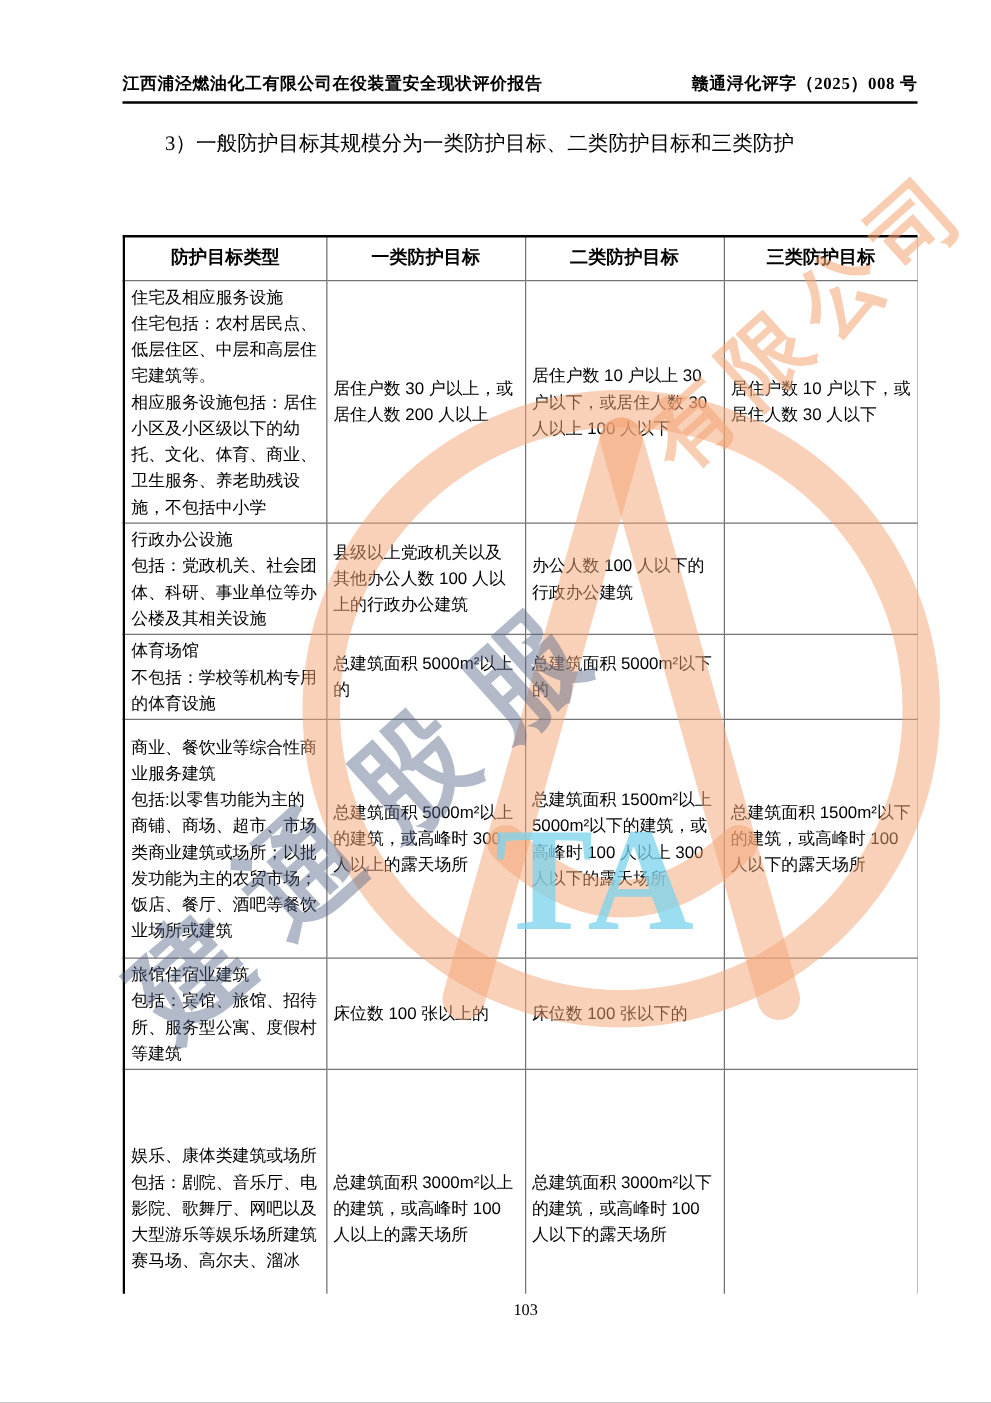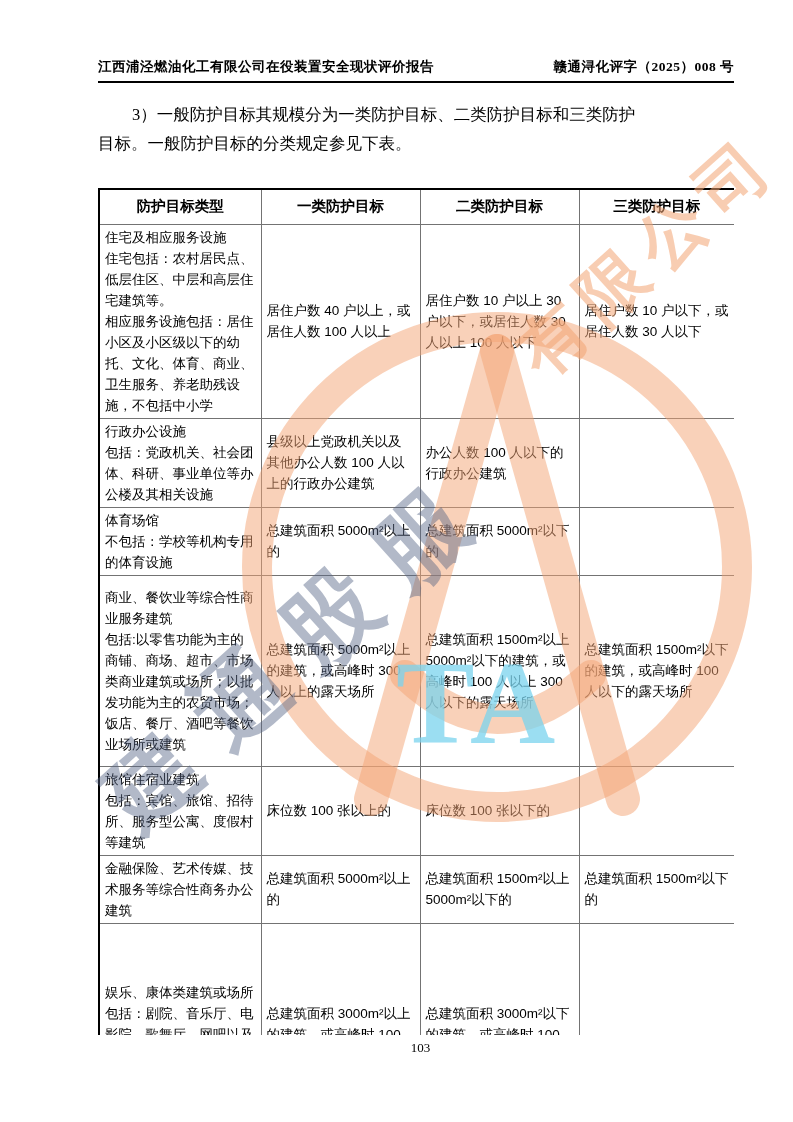--- a/index.html
+++ b/index.html
@@ -57,21 +57,20 @@
 
 <div class="page">
 
   <div class="doc-header">
     <span>江西浦泾燃油化工有限公司在役装置安全现状评价报告</span>
     <span>赣通浔化评字（2025）008 号</span>
   </div>
 
   <div class="para">
     <span class="l1">3）一般防护目标其规模分为一类防护目标、二类防护目标和三类防护</span>
-    <span class="l2">目标。一般防护目标的分类规定参见下表。</span>
   </div>
 
 
   <div class="table-wrap">
     <table class="cls">
       <colgroup>
         <col style="width:162px">
           <col style="width:159px">
           <col style="width:159px">
           <col style="width:156px">
@@ -80,21 +79,21 @@
           <tr style="height:35px">
         <th>防护目标类型</th>
         <th>一类防护目标</th>
         <th>二类防护目标</th>
         <th>三类防护目标</th>
       </tr>
       <tr style="height:185px">
         <td>住宅及相应服务设施
 住宅包括：农村居民点、低层住区、中层和高层住宅建筑等。
 相应服务设施包括：居住小区及小区级以下的幼托、文化、体育、商业、卫生服务、养老助残设施，不包括中小学</td>
-        <td>居住户数 40 户以上，或居住人数 100 人以上</td>
+        <td>居住户数 30 户以上，或居住人数 200 人以上</td>
         <td>居住户数 10 户以上 30 户以下，或居住人数 30 人以上 100 人以下</td>
         <td>居住户数 10 户以下，或居住人数 30 人以下</td>
       </tr>
       <tr style="height:86px">
         <td>行政办公设施
 包括：党政机关、社会团体、科研、事业单位等办公楼及其相关设施</td>
         <td>县级以上党政机关以及其他办公人数 100 人以上的行政办公建筑</td>
         <td>办公人数 100 人以下的行政办公建筑</td>
         <td></td>
       </tr>
@@ -111,26 +110,20 @@
         <td>总建筑面积 5000m²以上的建筑，或高峰时 300 人以上的露天场所</td>
         <td>总建筑面积 1500m²以上 5000m²以下的建筑，或高峰时 100 人以上 300 人以下的露天场所</td>
         <td>总建筑面积 1500m²以下的建筑，或高峰时 100 人以下的露天场所</td>
       </tr>
       <tr style="height:85px">
         <td>旅馆住宿业建筑
 包括：宾馆、旅馆、招待所、服务型公寓、度假村等建筑</td>
         <td>床位数 100 张以上的</td>
         <td>床位数 100 张以下的</td>
         <td></td>
-      </tr>
-      <tr style="height:63px">
-        <td>金融保险、艺术传媒、技术服务等综合性商务办公建筑</td>
-        <td>总建筑面积 5000m²以上的</td>
-        <td>总建筑面积 1500m²以上 5000m²以下的</td>
-        <td>总建筑面积 1500m²以下的</td>
       </tr>
       <tr style="height:224px">
         <td>娱乐、康体类建筑或场所
 包括：剧院、音乐厅、电影院、歌舞厅、网吧以及大型游乐等娱乐场所建筑
 赛马场、高尔夫、溜冰</td>
         <td>总建筑面积 3000m²以上的建筑，或高峰时 100 人以上的露天场所</td>
         <td>总建筑面积 3000m²以下的建筑，或高峰时 100 人以下的露天场所</td>
         <td></td>
       </tr>
     </tbody>

